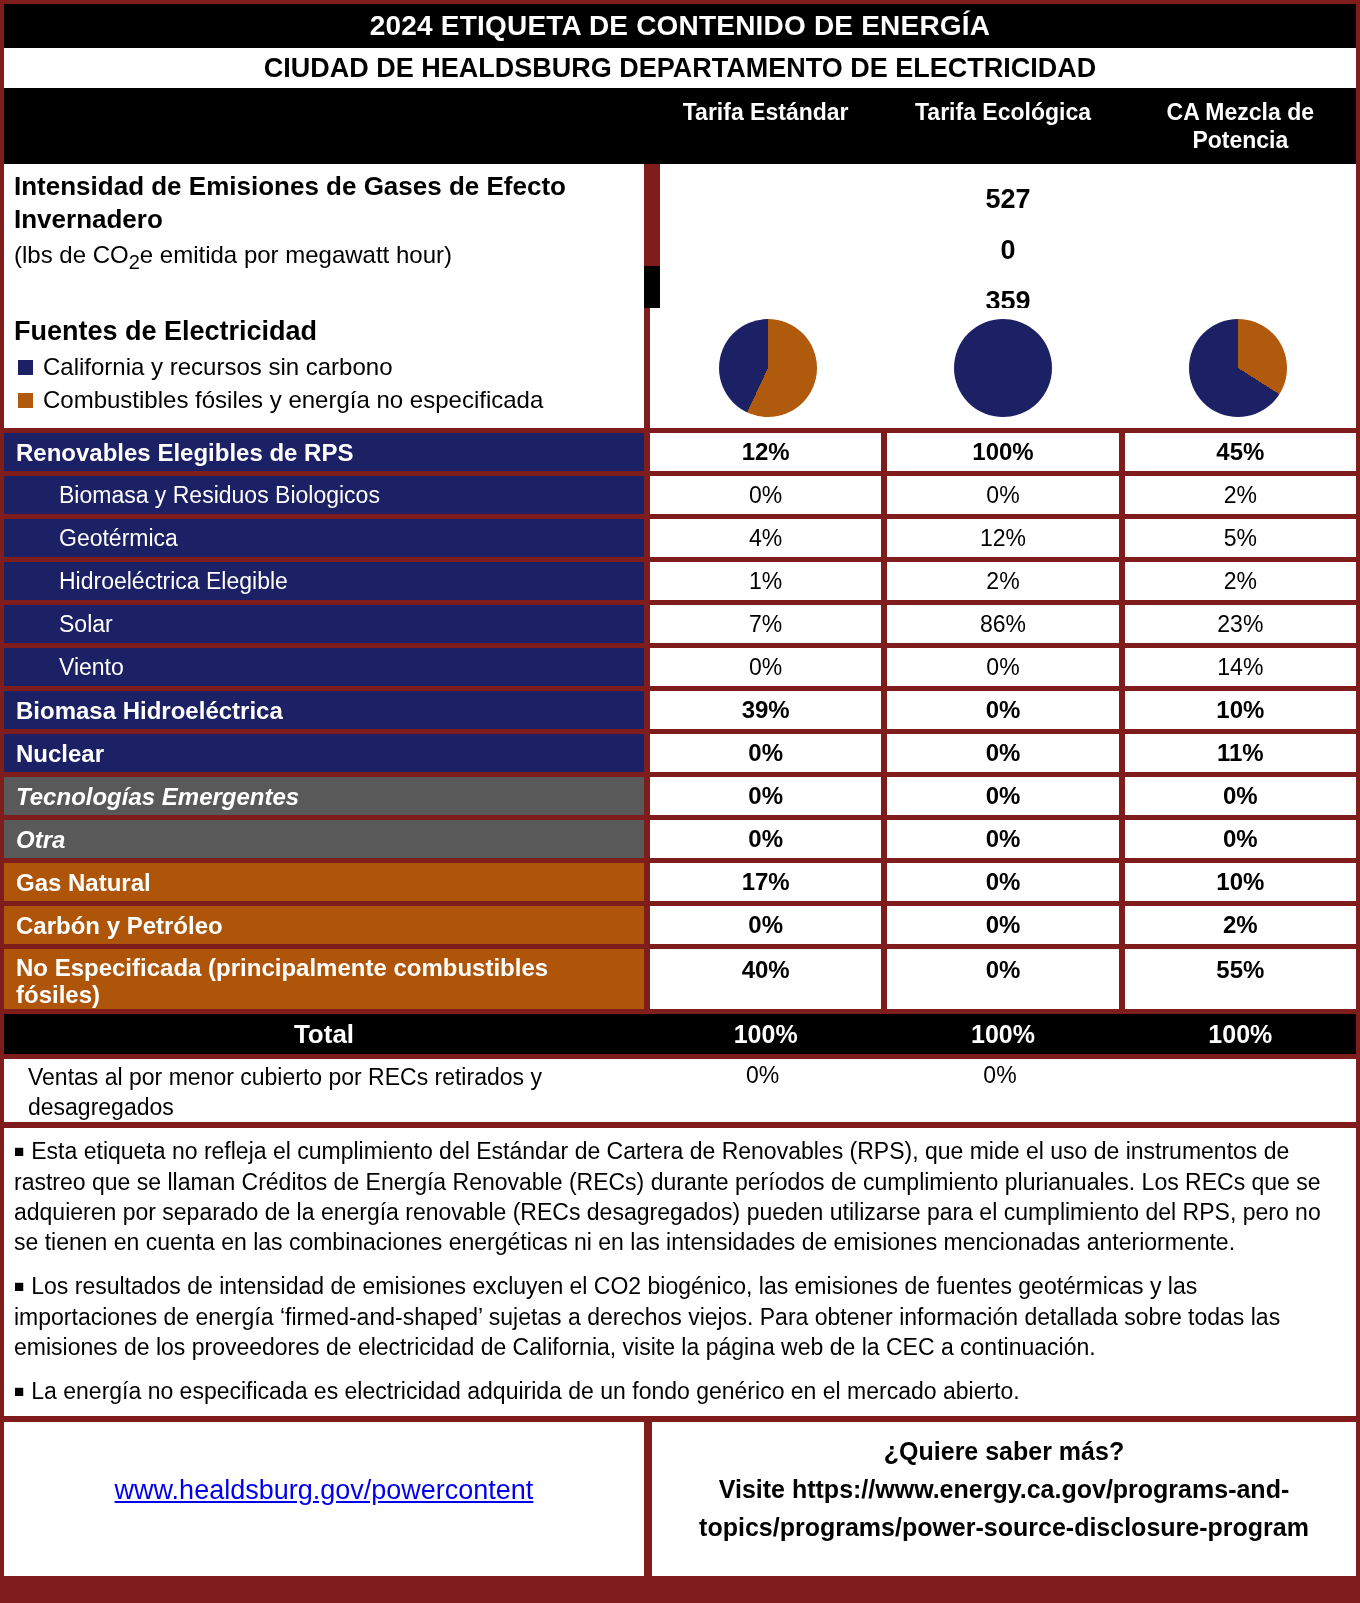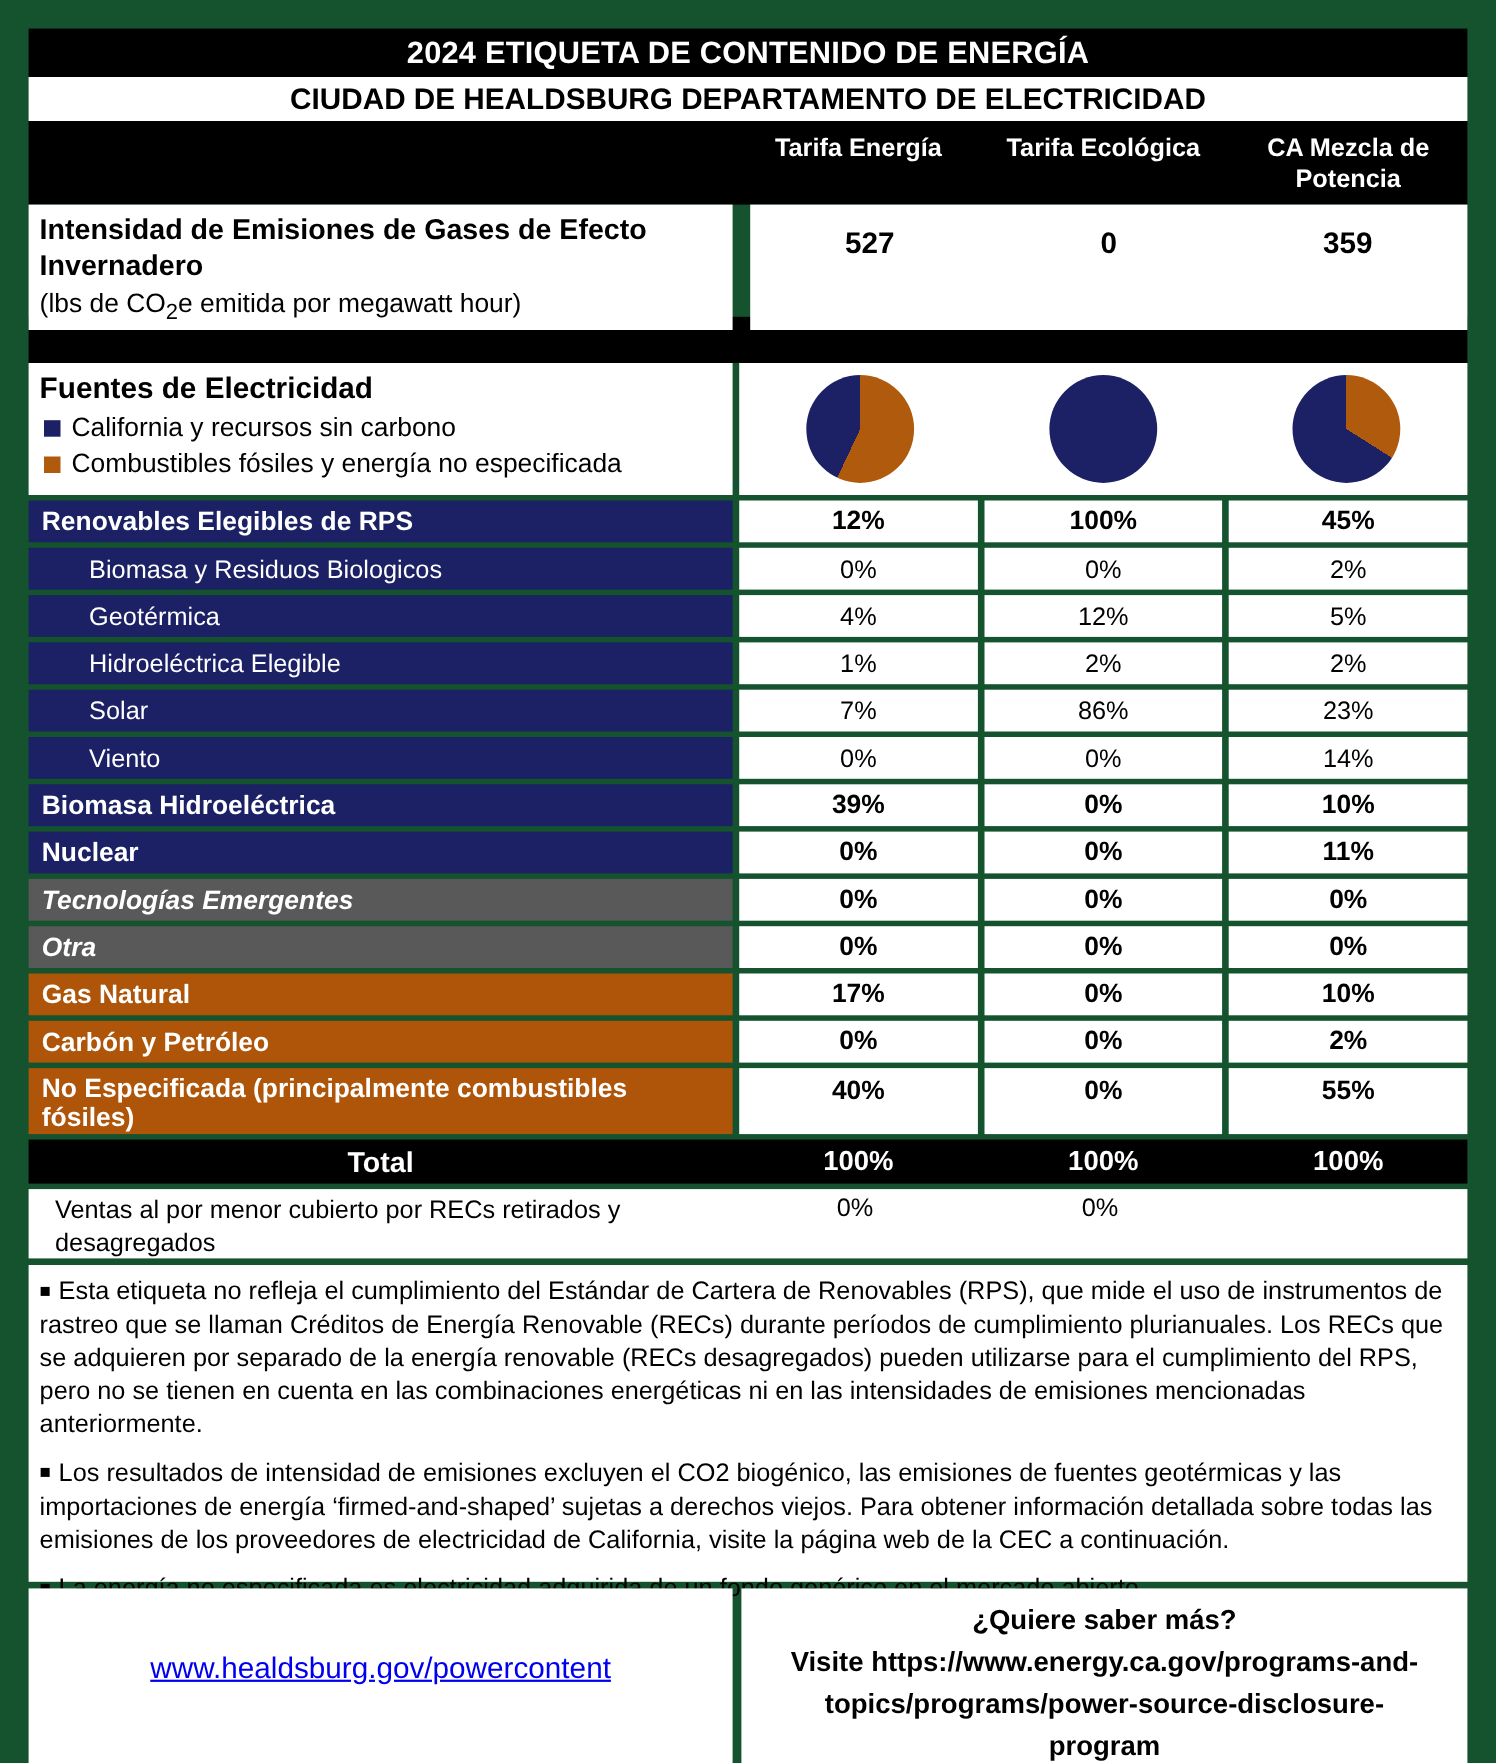--- a/index.html
+++ b/index.html
@@ -1,22 +1,22 @@
 <!DOCTYPE html>
 <html><head>
 <meta charset="utf-8">
 <style>
   * { margin: 0; padding: 0; box-sizing: border-box; }
   html, body { background: #ffffff; }
   body { font-family: "Liberation Sans", "DejaVu Sans", sans-serif; }
 
   .label-doc {
     width: 1360px; height: 1603px;
-    background: #14532d;
-    padding: 26px;
+    background: #7f1d1d;
+    padding: 4px;
     overflow: hidden;
   }
 
   
   .title-band {
     height: 44px; background: #000;
     display: flex; align-items: center; justify-content: center;
   }
   .title-band .t { color: #fff; font-size: 28px; font-weight: bold; letter-spacing: 0.2px; }
   .subtitle-band {
@@ -41,21 +41,21 @@
 
   
   .ghg-row { height: 102px; }
   .ghg-label {
     background: #fff; padding: 6px 4px 4px 10px;
   }
   .ghg-label .main { font-size: 26px; font-weight: bold; line-height: 33px; color: #000; }
   .ghg-label .unit { font-size: 24px; color: #000; margin-top: 5px; }
   .ghg-values {
     grid-column: 2 / 5; background: #fff;
-    display: grid; grid-template-columns: 1fr 1fr 1fr; margin-left: 10px;
+    display: grid; grid-template-columns: 1fr; margin-left: 10px;
   }
   .ghg-values .v {
     font-size: 27px; font-weight: bold; color: #000;
     text-align: center; padding-top: 20px;
   }
 
   .black-gap { height: 42px; background: #000; }
 
   
   .sources-row { height: 120px; }
@@ -144,21 +144,21 @@
 
   <div class="title-band">
     <div class="t">2024 ETIQUETA DE CONTENIDO DE ENERGÍA</div>
   </div>
   <div class="subtitle-band">
     <div class="t">CIUDAD DE HEALDSBURG DEPARTAMENTO DE ELECTRICIDAD</div>
   </div>
 
   <div class="grid-row col-headers">
     <div></div>
-    <div class="h">Tarifa Energía</div>
+    <div class="h">Tarifa Estándar</div>
     <div class="h">Tarifa Ecológica</div>
     <div class="h">CA Mezcla de Potencia</div>
   </div>
 
   <div class="grid-row ghg-row">
     <div class="ghg-label">
       <div class="main">Intensidad de Emisiones de Gases de Efecto Invernadero</div>
       <div class="unit"><span>(lbs de CO</span><sub>2</sub><span>e emitida por megawatt hour)</span></div>
     </div>
     <div class="ghg-values">

